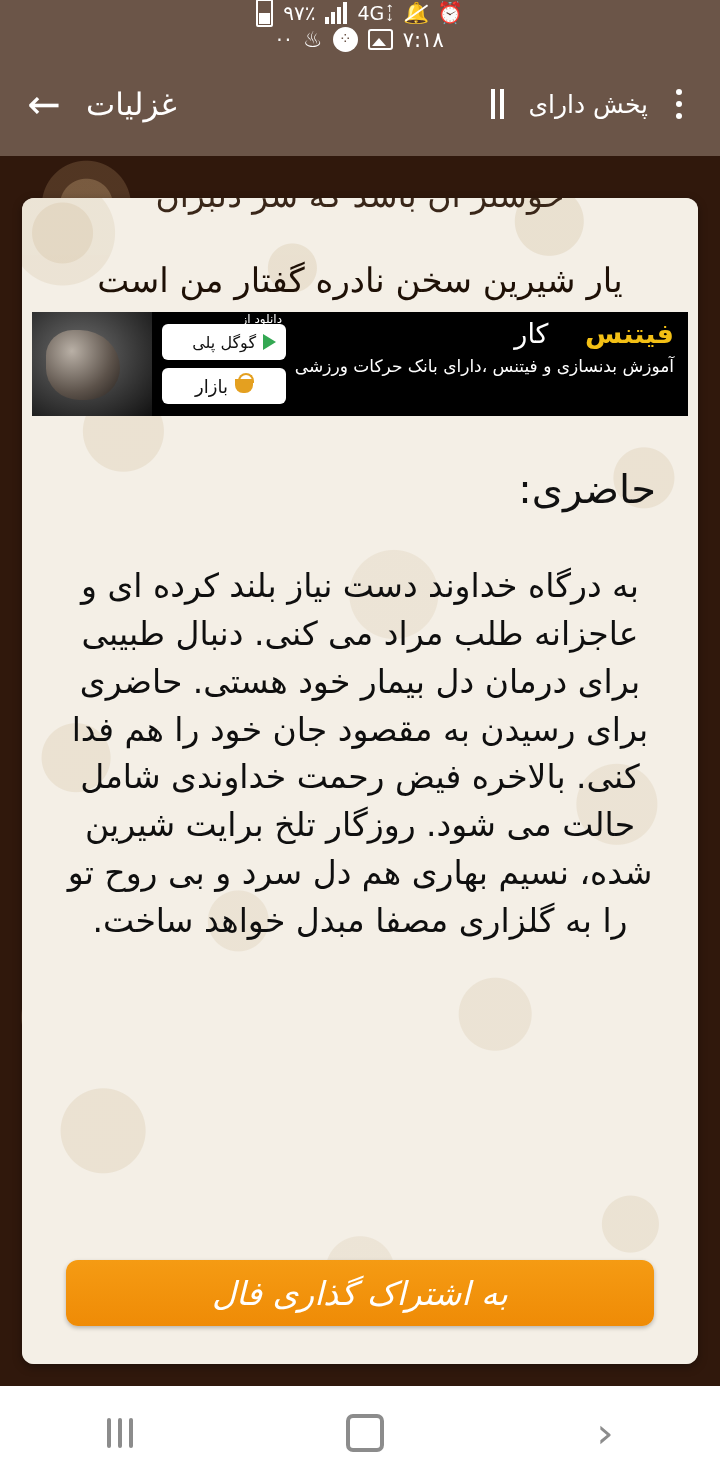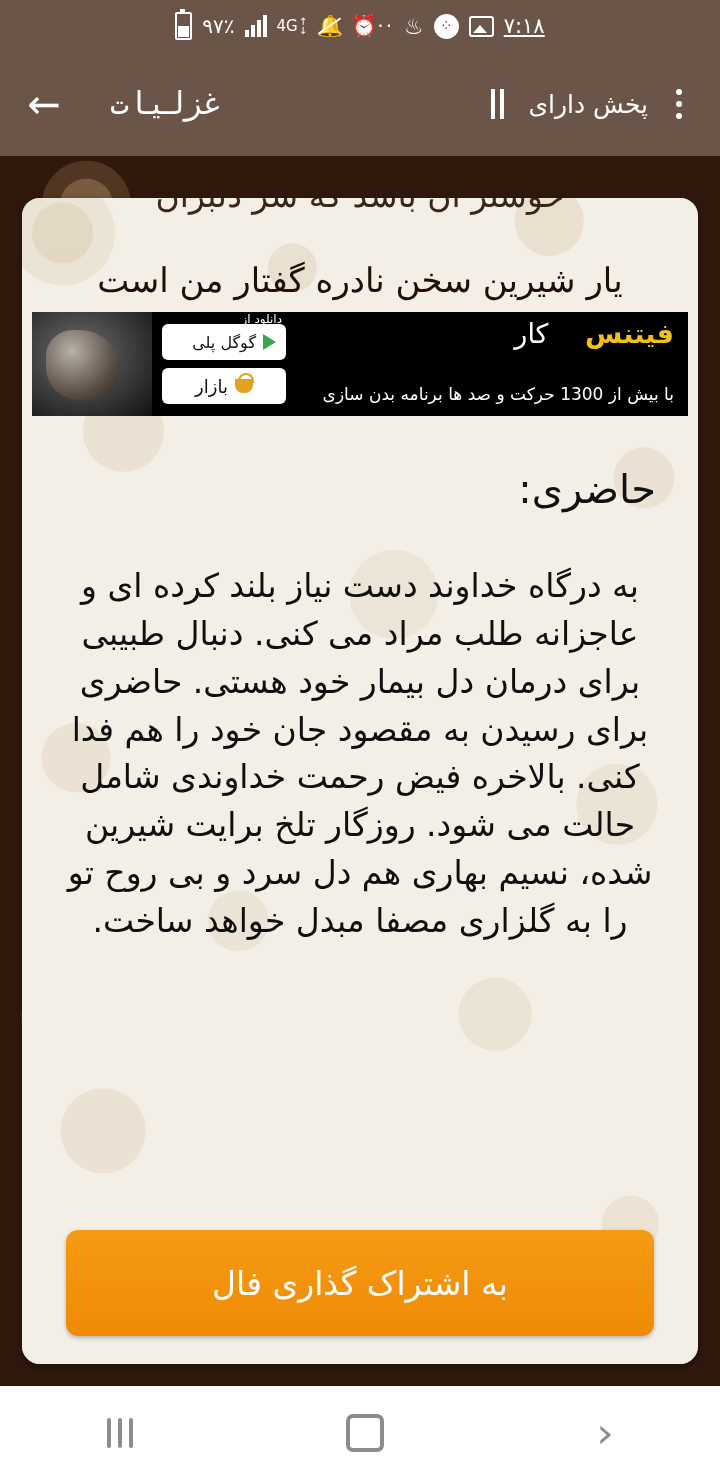--- a/index.html
+++ b/index.html
@@ -22,24 +22,25 @@
   }
 
   
   #status-bar {
     position: relative;
     height: 52px;
     background: #6b5548;
     color: #fff;
     display: flex;
     align-items: center;
-    justify-content: center;
+    justify-content: flex-end;
     padding: 0 14px;
     box-sizing: border-box;
     font-size: 21px;
+    flex-direction: column;
   }
   .status-left, .status-right {
     display: flex;
     align-items: center;
     gap: 10px;
   }
   .battery-ico {
     display: inline-block;
     width: 13px;
     height: 24px;
@@ -80,21 +81,21 @@
   .bars i:nth-child(2){height:12px}
   .bars i:nth-child(3){height:17px}
   .bars i:nth-child(4){height:22px}
   .net {
     display: inline-flex;
     align-items: center;
     font-size: 14px;
     line-height: 1;
   }
   .net .g {
-    font-size: 15px;
+    font-size: 19px;
   }
   .net .updown {
     display: inline-flex;
     flex-direction: column;
     font-size: 10px;
     line-height: 9px;
     margin-left: 1px;
   }
   .mute-ico {
     position: relative;
@@ -143,21 +144,20 @@
     content: "";
     position: absolute;
     left: 2px; bottom: 2px;
     width: 0; height: 0;
     border-left: 7px solid transparent;
     border-right: 7px solid transparent;
     border-bottom: 8px solid #fff;
   }
   .clock-txt {
     font-size: 21px;
-    text-decoration: underline;
   }
 
   
   #app-bar {
     height: 104px;
     background: #6b5548;
     display: flex;
     align-items: center;
     padding: 0 16px;
     box-sizing: border-box;
@@ -168,22 +168,22 @@
     width: 56px;
     height: 56px;
     display: flex;
     align-items: center;
     justify-content: center;
     font-size: 40px;
     line-height: 1;
   }
   #app-title {
     font-size: 31px;
-    font-family: Liberation Mono, monospace;
-    margin-left: 32px;
+    font-family: Liberation Serif, serif;
+    margin-left: 8px;
     white-space: nowrap;
   }
   .bar-spacer { flex: 1; }
   .replay-label {
     font-size: 25px;
     white-space: nowrap;
   }
   .pause-ico {
     display: inline-flex;
     gap: 5px;
@@ -237,21 +237,21 @@
   }
 
   
   #fal-card {
     position: absolute;
     left: 22px;
     top: 42px;
     width: 676px;
     height: 1166px;
     background: #f4efe6;
-    border-radius: 18px;
+    border-radius: 12px;
     overflow: hidden;
     box-shadow: 0 3px 10px rgba(0,0,0,.35);
   }
   #card-pattern {
     position: absolute;
     inset: 0;
     background-color: #f4efe6;
     background-image:
       radial-gradient(circle at 6% 3%, rgba(214,196,165,.55) 0 30px, transparent 31px),
       radial-gradient(circle at 6% 3%, rgba(214,196,165,.35) 36px 52px, transparent 53px),
@@ -420,33 +420,34 @@
     font-size: 33px;
     line-height: 1.45;
     color: #0f0f0f;
   }
 
   
   #share-btn {
     position: absolute;
     left: 44px;
     right: 44px;
-    bottom: 28px;
-    height: 106px;
+    bottom: 38px;
+    height: 66px;
     border-radius: 12px;
     background: linear-gradient(#f59b13, #ef8b06);
     color: #fff;
     display: flex;
     align-items: center;
     justify-content: center;
     font-size: 33px;
     border: none;
     direction: rtl;
     box-shadow: 0 2px 4px rgba(0,0,0,.25);
     font-family: "DejaVu Sans", sans-serif;
+    font-style: italic;
   }
 
   
   #nav-bar {
     height: 94px;
     background: #fff;
     display: flex;
     align-items: center;
     justify-content: space-around;
     color: #8c8c8c;
@@ -532,21 +533,21 @@
 
         <div class="poem-clip">خوشتر آن باشد که سر دلبران</div>
         <div class="poem-line">یار شیرین سخن نادره گفتار من است</div>
 
         <div id="ad-banner">
           <div class="ad-figure"></div>
           <div class="ad-brand">
             <b>فیتنس</b>
             <span>کار</span>
           </div>
-          <div class="ad-l2">با بیش از 1300 حرکت و صد ها برنامه بدن سازی</div>
+          <div class="ad-l1">آموزش بدنسازی و فیتنس ،دارای بانک حرکات ورزشی</div>
           <div class="store-btn store-bz">
             <span class="basket"></span>
             <span>بازار</span>
           </div>
           <div class="store-btn store-gp">
             <span class="dl">دانلود از</span>
             <span class="tri"></span>
             <span>گوگل پلی</span>
           </div>
         </div>

